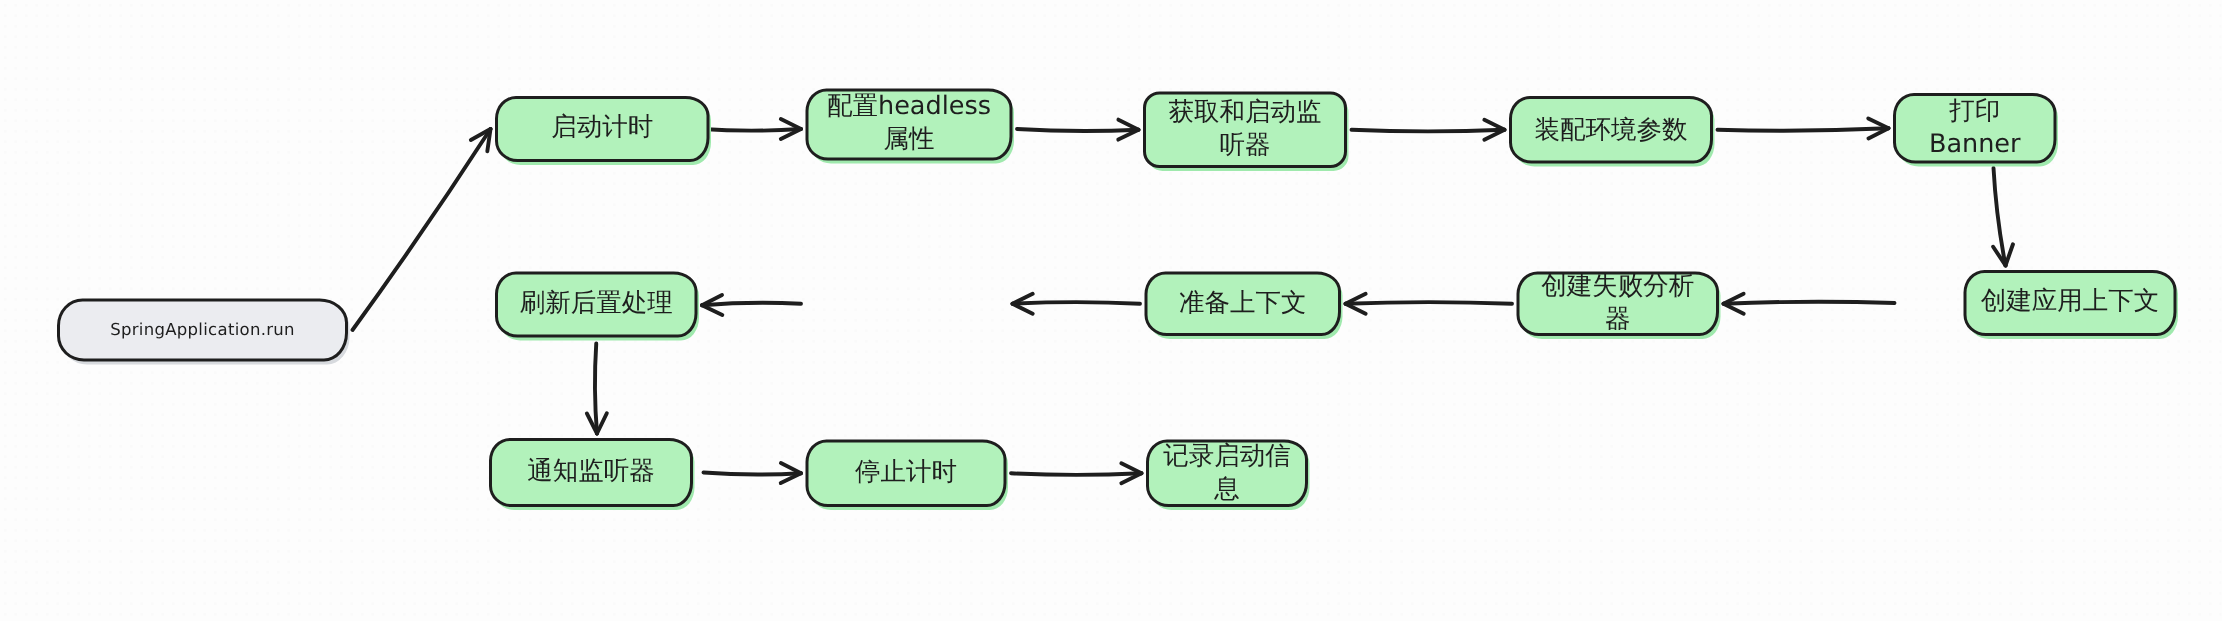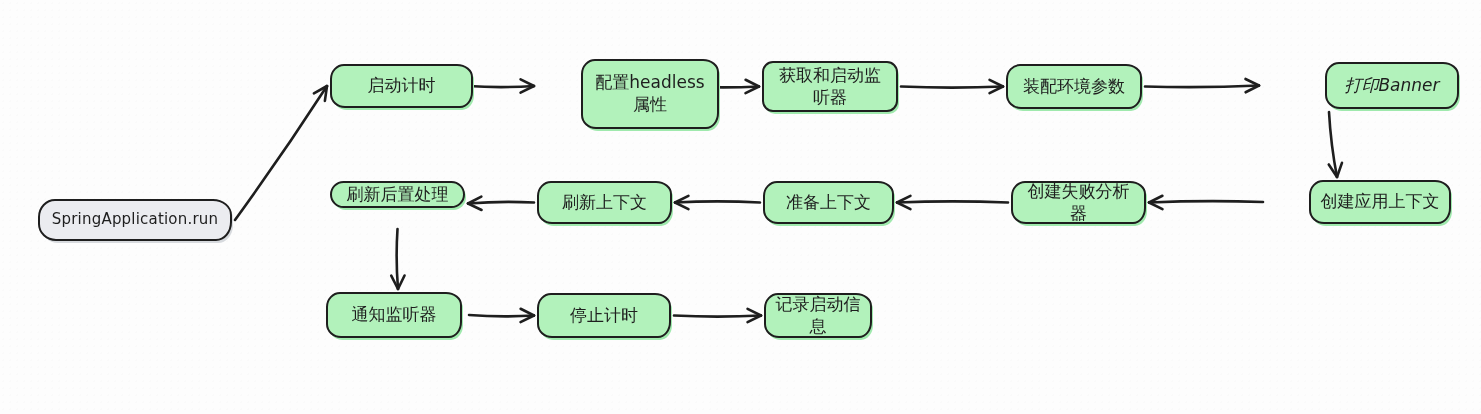--- a/index.html
+++ b/index.html
@@ -49,21 +49,21 @@
     z-index: 2;
   }
   .node.green {
     background: var(--node-fill);
     box-shadow: 2px 3px 0 -1px var(--node-fill-shadow);
   }
   .node.start {
     background: var(--start-fill);
     box-shadow: 2px 3px 0 -1px var(--start-fill-shadow);
     border-radius: 17px 19px 16px 18px / 18px 16px 19px 17px;
-    font-size: 15px;
+    font-size: 11px;
     white-space: nowrap;
     letter-spacing: 0.2px;
   }
   .label { display: inline-block; }
 </style>
 </head>
 <body>
 
 <div class="canvas">
 
@@ -110,53 +110,50 @@
     </svg>
 
   <div class="node start" style="left:38px; top:199px; width:194px; height:42px;">
     <span class="label">SpringApplication.run</span>
   </div>
 
   <div class="node green" style="left:330px; top:64px; width:143px; height:44px;">
     <span class="label">启动计时</span>
   </div>
 
-  <div class="node green" style="left:537px; top:59px; width:138px; height:70px;margin-left:44px;">
+  <div class="node green" style="left:537px; top:59px; width:138px; height:48px;">
     <span class="label">配置headless属性</span>
   </div>
 
   <div class="node green" style="left:762px; top:61px; width:136px; height:51px;border-radius:11px;">
     <span class="label">获取和启动监听器</span>
   </div>
 
   <div class="node green" style="left:1006px; top:64px; width:136px; height:45px;font-family:Liberation Serif, serif;">
     <span class="label">装配环境参数</span>
   </div>
 
-  <div class="node green" style="left:1325px; top:62px; width:134px; height:47px;font-style:italic;">
+  <div class="node green" style="left:1262px; top:62px; width:109px; height:47px;">
     <span class="label">打印Banner</span>
   </div>
 
   <div class="node green" style="left:1266px; top:180px; width:142px; height:44px;margin-left:43px;">
     <span class="label">创建应用上下文</span>
   </div>
 
   <div class="node green" style="left:1011px; top:181px; width:135px; height:43px;">
     <span class="label">创建失败分析器</span>
   </div>
 
   <div class="node green" style="left:763px; top:181px; width:131px; height:43px;">
     <span class="label">准备上下文</span>
   </div>
 
-  <div class="node green" style="left:537px; top:181px; width:135px; height:43px;">
-    <span class="label">刷新上下文</span>
-  </div>
 
-  <div class="node green" style="left:330px; top:181px; width:135px; height:27px;border-radius:19px;">
+  <div class="node green" style="left:330px; top:181px; width:135px; height:44px;">
     <span class="label">刷新后置处理</span>
   </div>
 
   <div class="node green" style="left:326px; top:292px; width:136px; height:46px;">
     <span class="label">通知监听器</span>
   </div>
 
   <div class="node green" style="left:537px; top:293px; width:134px; height:45px;">
     <span class="label">停止计时</span>
   </div>

